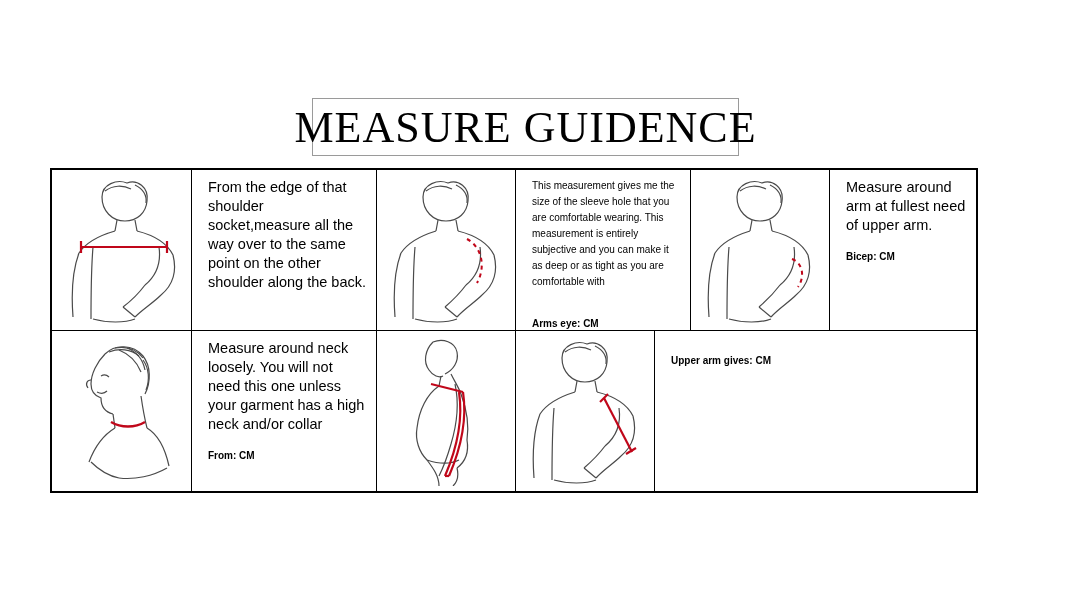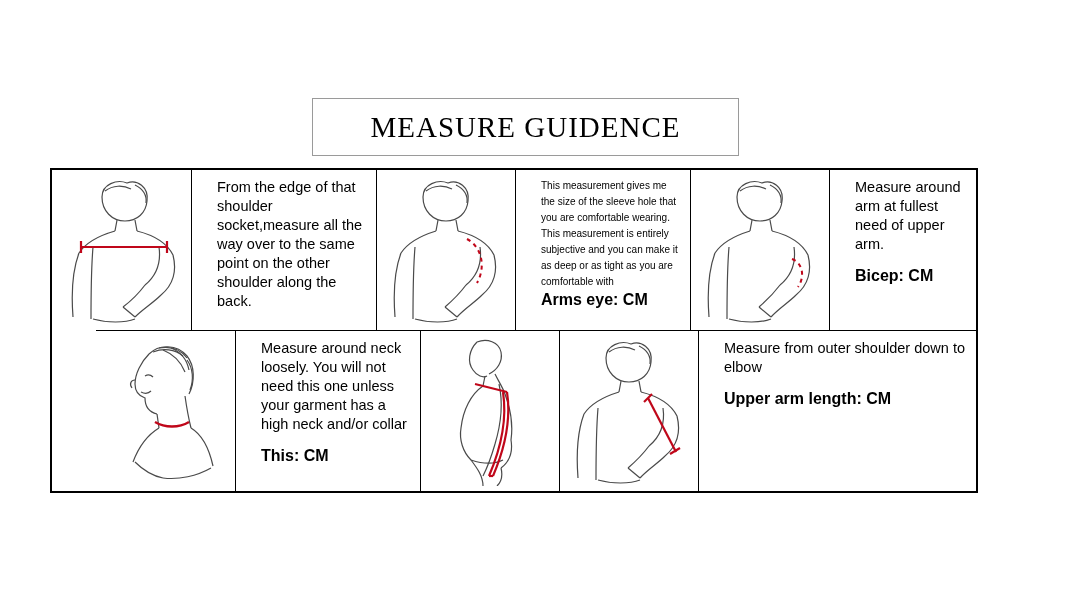--- a/index.html
+++ b/index.html
@@ -37,21 +37,21 @@
     width: 425px;
     height: 56px;
     border: 1px solid #9a9a9a;
     background: #ffffff;
     display: flex;
     align-items: center;
     justify-content: center;
   }
   .title-text {
     font-family: "Liberation Serif", serif;
-    font-size: 29px;
+    font-size: 44px;
     letter-spacing: 1px;
     color: #000000;
     white-space: nowrap;
   }
   
   .table {
     position: absolute;
     left: 4px;
     top: 94px;
     width: 928px;
@@ -61,66 +61,65 @@
     display: flex;
     flex-direction: column;
   }
   .row {
     display: flex;
     flex: 1 1 0;
     min-height: 0;
   }
   .row + .row {
     border-top: 1px solid #000000;
-    margin-left: 44px;
   }
   .cell {
     box-sizing: border-box;
     position: relative;
     overflow: hidden;
     background: #ffffff;
   }
   .cell + .cell {
     border-left: 1px solid #000000;
   }
   .cell-img {
     width: 139px;
     flex: 0 0 139px;
     display: flex;
     align-items: center;
     justify-content: center;
   }
   .cell-txt {
     flex: 1 1 auto;
-    padding: 8px 9px 6px 25px;
+    padding: 8px 9px 6px 16px;
   }
   .w-a { flex: 0 0 185px; }
   .w-b { flex: 0 0 175px; }
   .w-c { flex: 0 0 175px; }
   .w-d { flex: 1 1 auto; }
 
   .desc {
     font-size: 14.5px;
     line-height: 19px;
     color: #000000;
   }
   .desc-small {
     font-size: 10px;
     line-height: 16px;
     color: #000000;
   }
   .label {
-    font-size: 16px;
+    font-size: 10px;
     font-weight: bold;
     color: #000000;
     margin-top: 12px;
     line-height: 19px;
   }
   .label-tight {
-    margin-top: 0;
+    margin-top: 24px;
   }
   svg { display: block; }
 </style>
 </head>
 <body>
 
 <div id="page">
   <div class="doc-frame">
 
     <div class="title-box">
@@ -251,21 +250,21 @@
               <path d="M34 126 C42 134, 52 140, 62 142"></path>
               <path d="M62 142 C78 144, 96 140, 110 132"></path>
             </g>
             <g stroke="#c0071a" stroke-width="2.4" fill="none">
               <path d="M54 86 C64 92, 78 92, 88 86"></path>
             </g>
           </svg>
         </div>
         <div class="cell cell-txt w-a">
           <div class="desc">Measure around neck loosely. You will not need this one unless your garment has a high neck and/or collar</div>
-          <div class="label">This:  CM</div>
+          <div class="label">From:  CM</div>
         </div>
 
         <div class="cell cell-img">
           <svg width="130" height="150" viewBox="0 0 130 150">
             <g fill="none" stroke="#4a4a4a" stroke-width="1.2">
 
               <path d="M52 6 C44 14, 42 26, 48 34 C52 40, 58 42, 62 40"></path>
               <path d="M52 6 C62 2, 74 6, 76 16 C78 26, 72 34, 64 38"></path>
               <path d="M60 40 L58 50"></path>
               <path d="M70 38 C74 46, 78 52, 80 58"></path>
@@ -311,20 +310,19 @@
               <path d="M76 142 L64 132"></path>
             </g>
             <g stroke="#c0071a" stroke-width="2.2" fill="none">
               <path d="M84 62 L112 116"></path>
               <path d="M80 66 L88 58"></path>
               <path d="M106 118 L116 112"></path>
             </g>
           </svg>
         </div>
         <div class="cell cell-txt w-d">
-          <div class="desc">Measure from outer shoulder down to elbow</div>
-          <div class="label">Upper arm length:  CM</div>
+          <div class="label">Upper arm gives:  CM</div>
         </div>
       </div>
 
     </div>
   </div>
 </div>
 
 </body></html>

